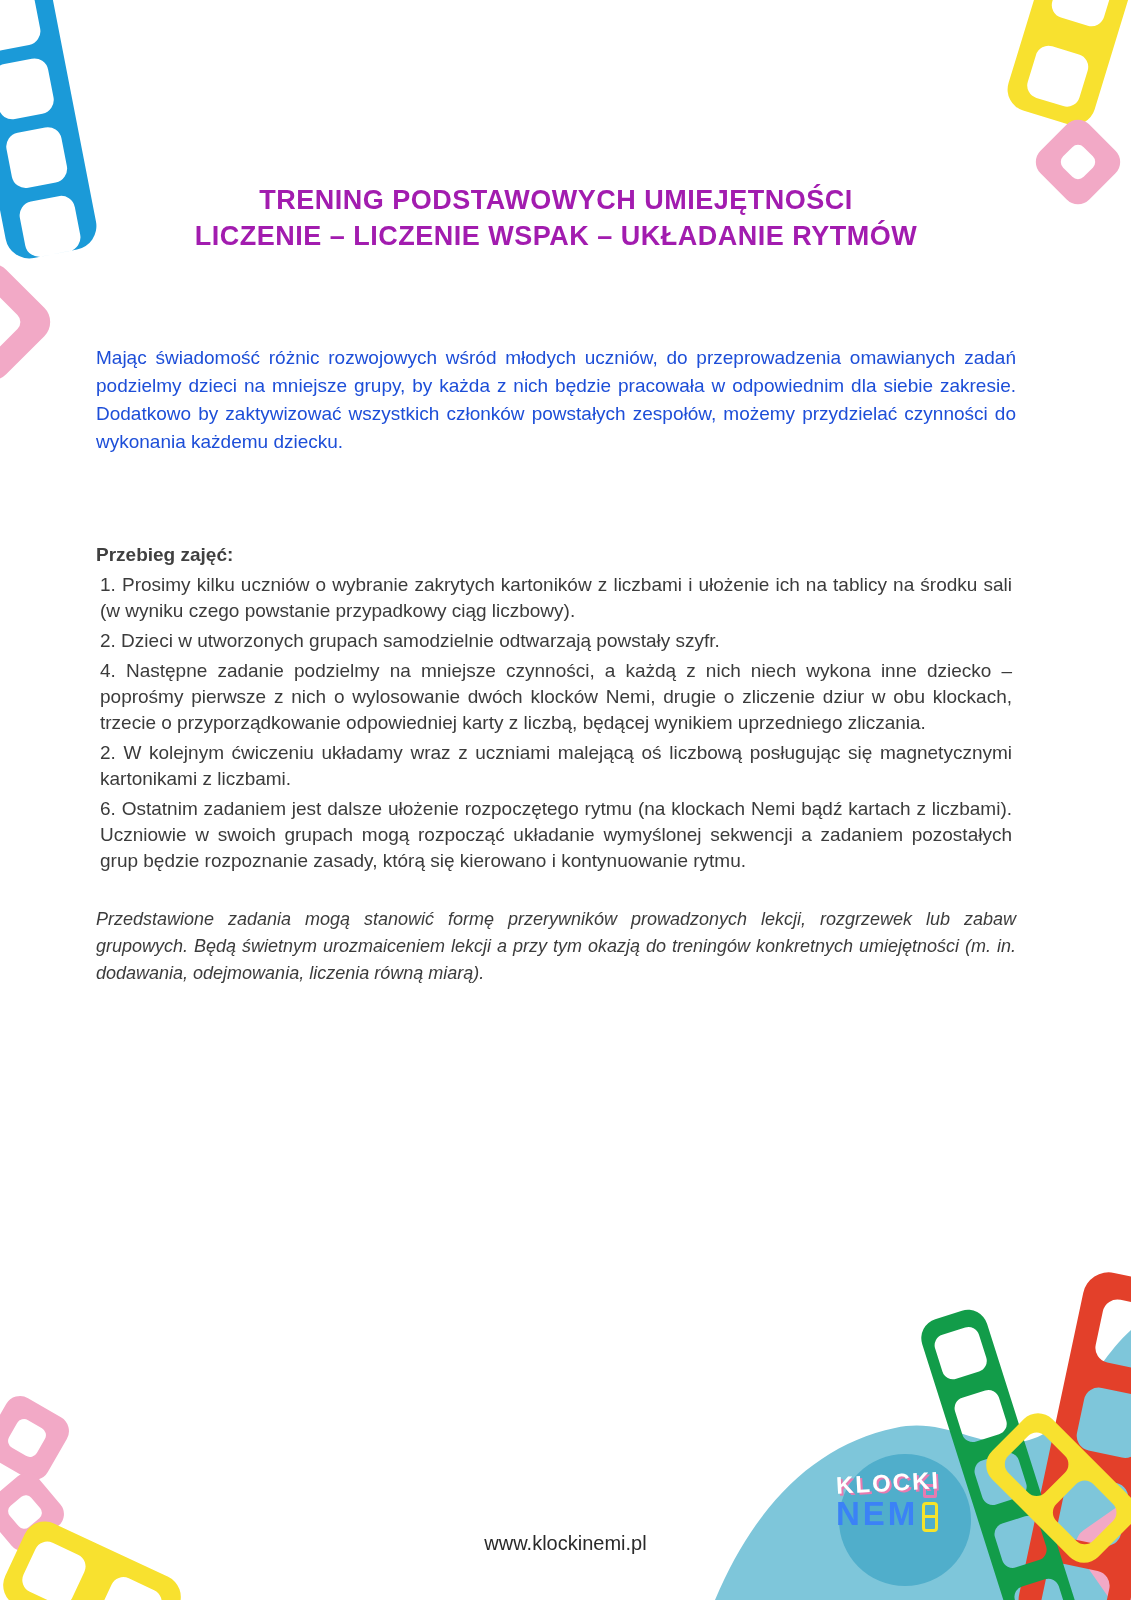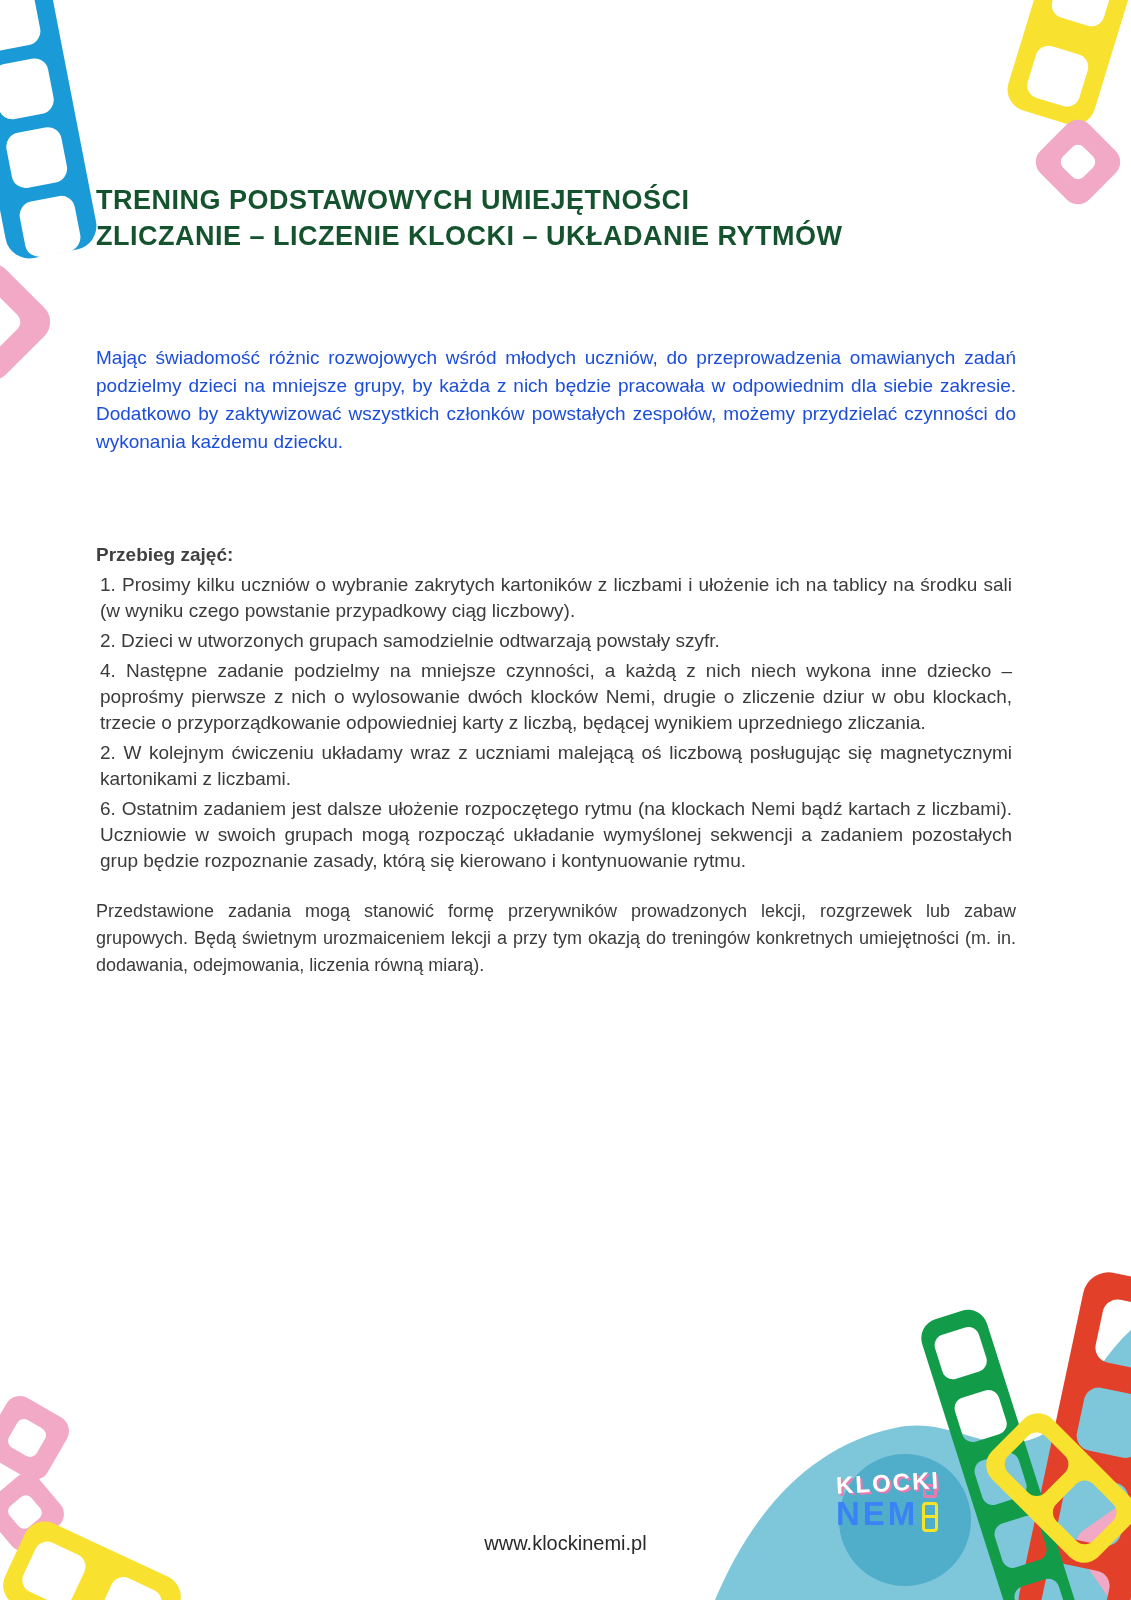--- a/index.html
+++ b/index.html
@@ -3,34 +3,34 @@
 <meta charset="utf-8">
 <style>
   html,body{margin:0;padding:0;}
   body{
     width:1131px;height:1600px;position:relative;background:#ffffff;
     overflow:hidden;font-family:"Liberation Sans",sans-serif;color:#333;
   }
   .deco{position:absolute;left:0;top:0;z-index:0;}
   .content{position:absolute;left:96px;top:0;width:920px;z-index:2;}
   .title{
-    margin:182px 0 0 0;text-align:left;font-weight:bold;color:#14532d;
+    margin:182px 0 0 0;text-align:center;font-weight:bold;color:#a21caf;
     font-size:27px;line-height:36px;letter-spacing:0.5px;
   }
   .intro{
     margin:90px 0 0 0;font-size:19px;line-height:28px;text-align:justify;color:#1d4ed8;
   }
   .section-heading{
     margin:86px 0 0 0;font-size:19px;line-height:26px;font-weight:bold;color:#404040;
   }
   .step{
     margin:4px;font-size:19px;line-height:26px;text-align:justify;color:#3b3b3b;
   }
   .closing{
-    margin:24px 0 0 0;font-size:18px;line-height:27px;text-align:justify;color:#3b3b3b;
+    margin:32px 0 0 0;font-size:18px;line-height:27px;text-align:justify;color:#3b3b3b;font-style:italic;
   }
   .footer{
     position:absolute;left:0;top:1532px;width:100%;text-align:center;
     font-size:20px;color:#2a2a2a;z-index:2;
   }
   
   .logo{
     position:absolute;left:836px;top:1468px;width:145px;height:105px;z-index:1;
   }
   .logo-klocki{
@@ -149,21 +149,21 @@
     <span class="logo-i">
       <span class="logo-i-dot"></span>
       <span class="logo-i-body"></span>
     </span>
   </div>
 </div>
 
 <div class="content">
   <h1 class="title">
     <span>TRENING PODSTAWOWYCH UMIEJĘTNOŚCI</span><br>
-    <span>ZLICZANIE – LICZENIE KLOCKI – UKŁADANIE RYTMÓW</span>
+    <span>LICZENIE – LICZENIE WSPAK – UKŁADANIE RYTMÓW</span>
   </h1>
 
   <p class="intro">Mając świadomość różnic rozwojowych wśród młodych uczniów, do przeprowadzenia omawianych zadań podzielmy dzieci na mniejsze grupy, by każda z nich będzie pracowała w odpowiednim dla siebie zakresie. Dodatkowo by zaktywizować wszystkich członków powstałych zespołów, możemy przydzielać czynności do wykonania każdemu dziecku.</p>
 
   <p class="section-heading">Przebieg zajęć:</p>
 
   <p class="step">1. Prosimy kilku uczniów o wybranie zakrytych kartoników z liczbami i ułożenie ich na tablicy na środku sali (w wyniku czego powstanie przypadkowy ciąg liczbowy).</p>
   <p class="step">2. Dzieci w utworzonych grupach samodzielnie odtwarzają powstały szyfr.</p>
   <p class="step">4. Następne zadanie podzielmy na mniejsze czynności, a każdą z nich niech wykona inne dziecko – poprośmy pierwsze z nich o wylosowanie dwóch klocków Nemi, drugie o zliczenie dziur w obu klockach, trzecie o przyporządkowanie odpowiedniej karty z liczbą, będącej wynikiem uprzedniego zliczania.</p>
   <p class="step">2. W kolejnym ćwiczeniu układamy wraz z uczniami malejącą oś liczbową posługując się magnetycznymi kartonikami z liczbami.</p>

